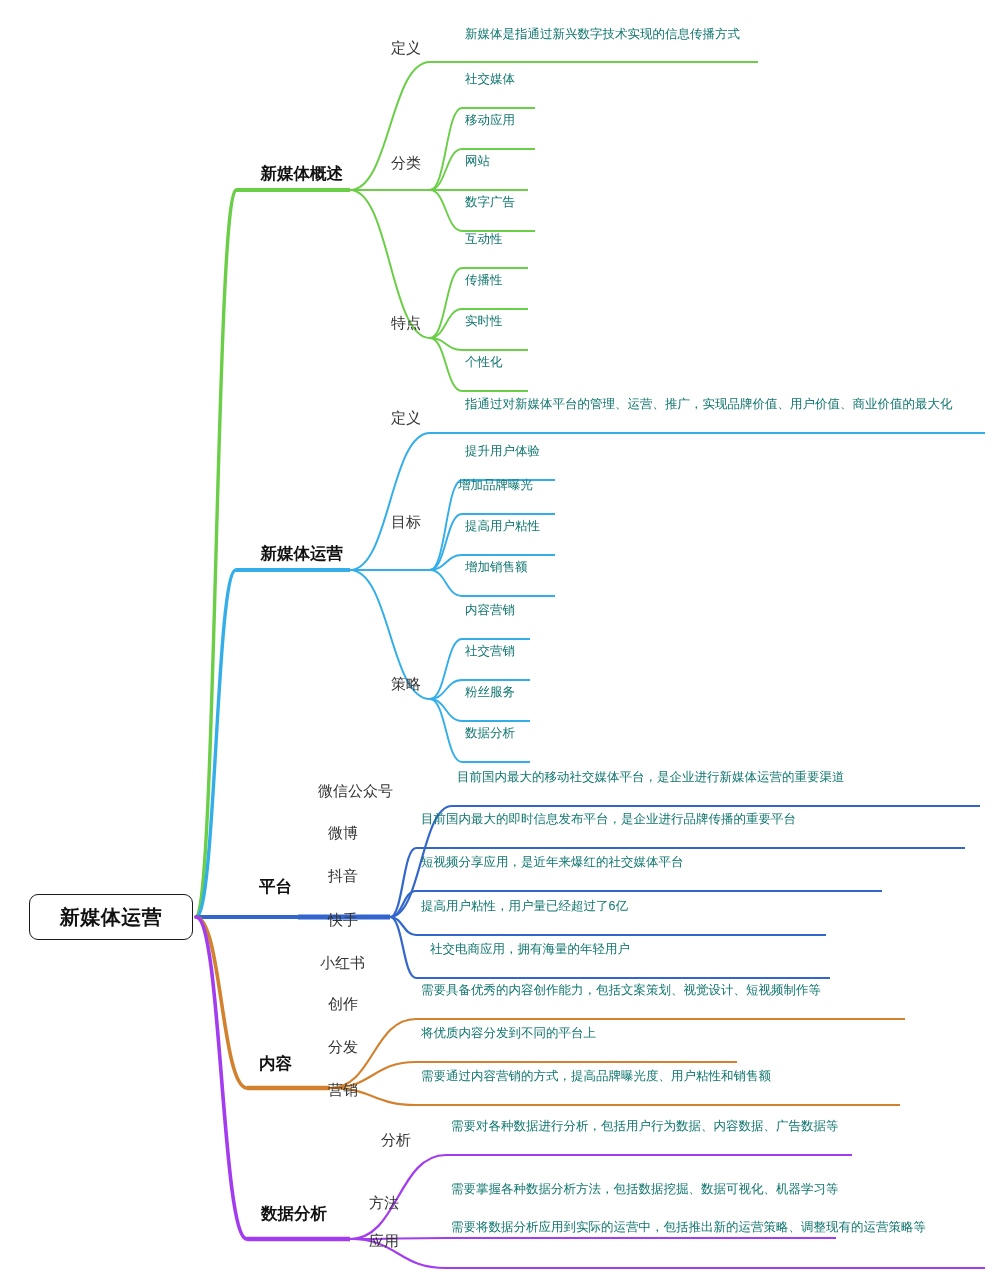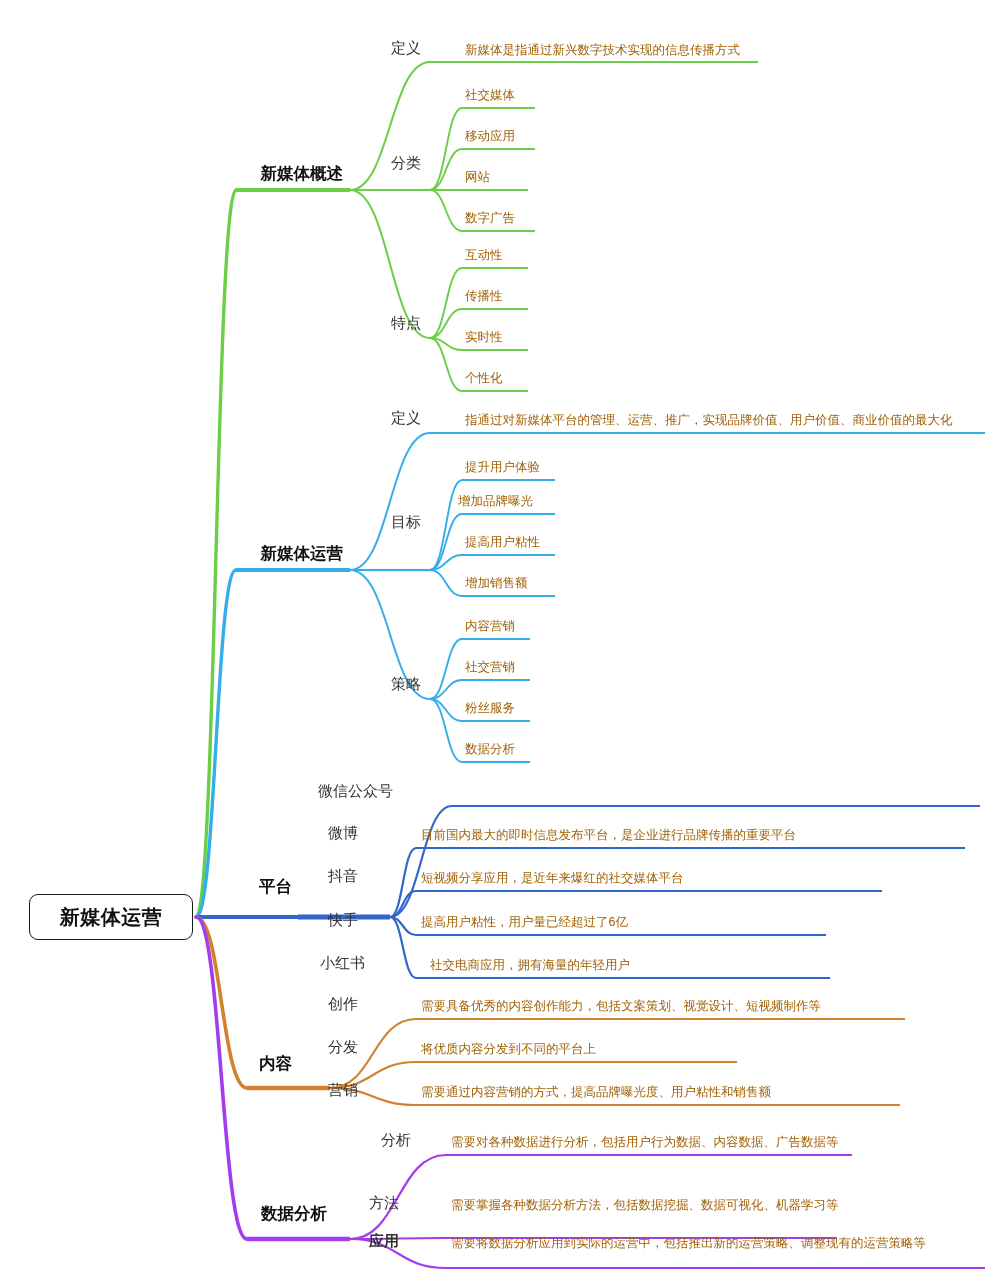--- a/index.html
+++ b/index.html
@@ -54,24 +54,24 @@
   .lvl2{
     font-size:15px;
     color:#333333;
     transform:translate(-100%,-100%);
     padding-right:7px;
     padding-bottom:2px;
   }
   
   .leaf{
     font-size:12.5px;
-    color:#a16207;
+    color:#0f766e;
     transform:translateY(-100%);
     padding-left:2px;
-    padding-bottom:1px;
+    padding-bottom:17px;
   }
   .leaf.wrap{
     white-space:normal;
     line-height:1.45;
   }
 </style>
 </head>
 <body>
 
 <div id="canvas">
@@ -183,20 +183,21 @@
 
   <div class="node lvl2" style="left:428px; top:696px;">策略</div>
   <div class="node leaf" style="left:463px; top:636px;">内容营销</div>
   <div class="node leaf" style="left:463px; top:677px;">社交营销</div>
   <div class="node leaf" style="left:463px; top:718px;">粉丝服务</div>
   <div class="node leaf" style="left:463px; top:759px;">数据分析</div>
 
   <div class="node lvl1" style="left:298px; top:901px;">平台</div>
 
   <div class="node lvl2" style="left:400px; top:803px;">微信公众号</div>
+  <div class="node leaf" style="left:455px; top:803px;">目前国内最大的移动社交媒体平台，是企业进行新媒体运营的重要渠道</div>
 
   <div class="node lvl2" style="left:365px; top:845px;">微博</div>
   <div class="node leaf" style="left:419px; top:845px;">目前国内最大的即时信息发布平台，是企业进行品牌传播的重要平台</div>
 
   <div class="node lvl2" style="left:365px; top:888px;">抖音</div>
   <div class="node leaf" style="left:419px; top:888px;">短视频分享应用，是近年来爆红的社交媒体平台</div>
 
   <div class="node lvl2" style="left:365px; top:932px;">快手</div>
   <div class="node leaf" style="left:419px; top:932px;">提高用户粘性，用户量已经超过了6亿</div>
 
@@ -215,16 +216,16 @@
   <div class="node leaf" style="left:419px; top:1102px;">需要通过内容营销的方式，提高品牌曝光度、用户粘性和销售额</div>
 
   <div class="node lvl1" style="left:333px; top:1228px;">数据分析</div>
 
   <div class="node lvl2" style="left:406px; top:1152px;margin-left:12px;">分析</div>
   <div class="node leaf" style="left:449px; top:1152px;">需要对各种数据进行分析，包括用户行为数据、内容数据、广告数据等</div>
 
   <div class="node lvl2" style="left:406px; top:1215px;">方法</div>
   <div class="node leaf wrap" style="left:449px; top:1215px; width:390px;">需要掌握各种数据分析方法，包括数据挖掘、数据可视化、机器学习等</div>
 
-  <div class="node lvl2" style="left:406px; top:1253px;font-weight:bold;">应用</div>
+  <div class="node lvl2" style="left:406px; top:1253px;">应用</div>
   <div class="node leaf" style="left:449px; top:1253px;">需要将数据分析应用到实际的运营中，包括推出新的运营策略、调整现有的运营策略等</div>
 
 </div>
 
 </body></html>

